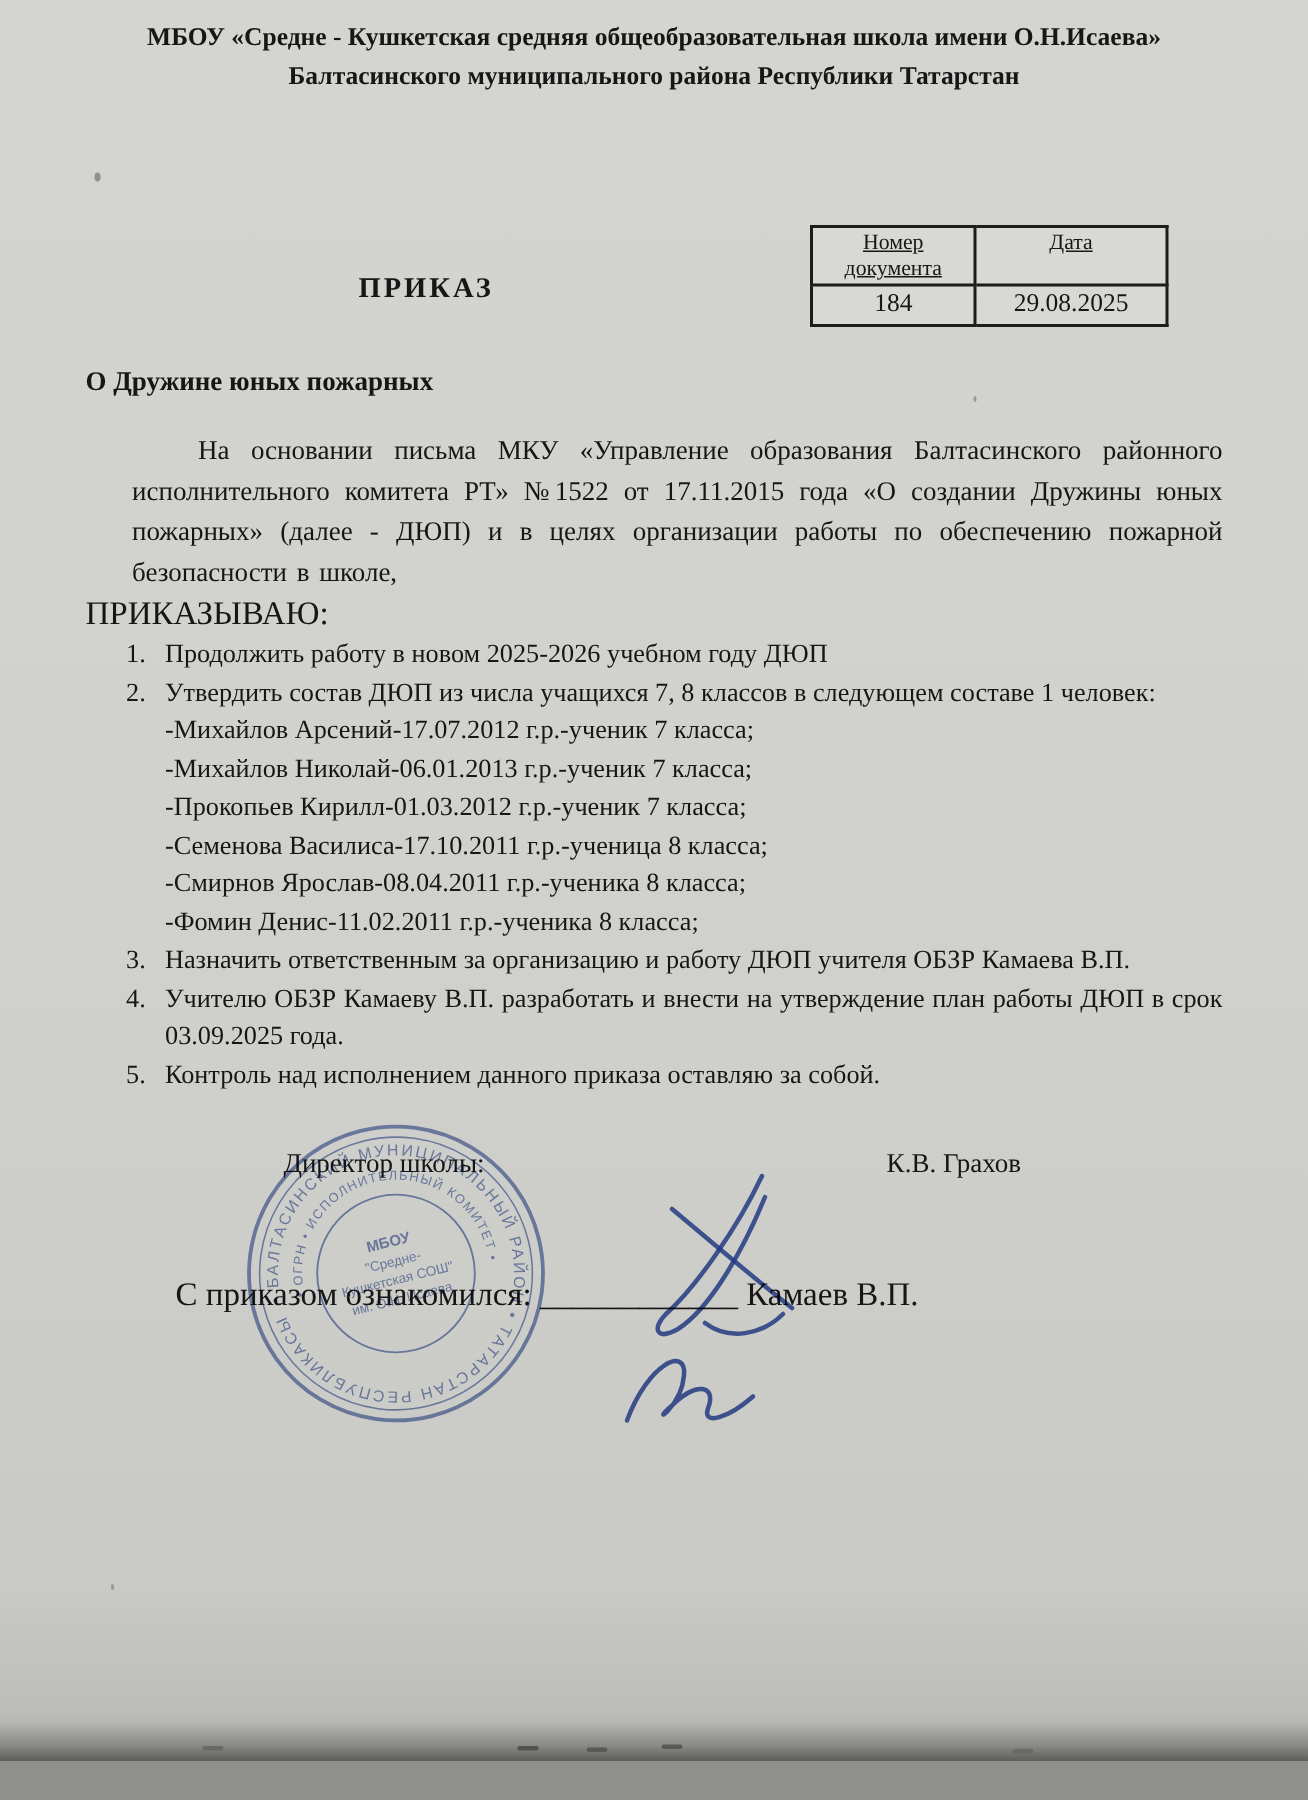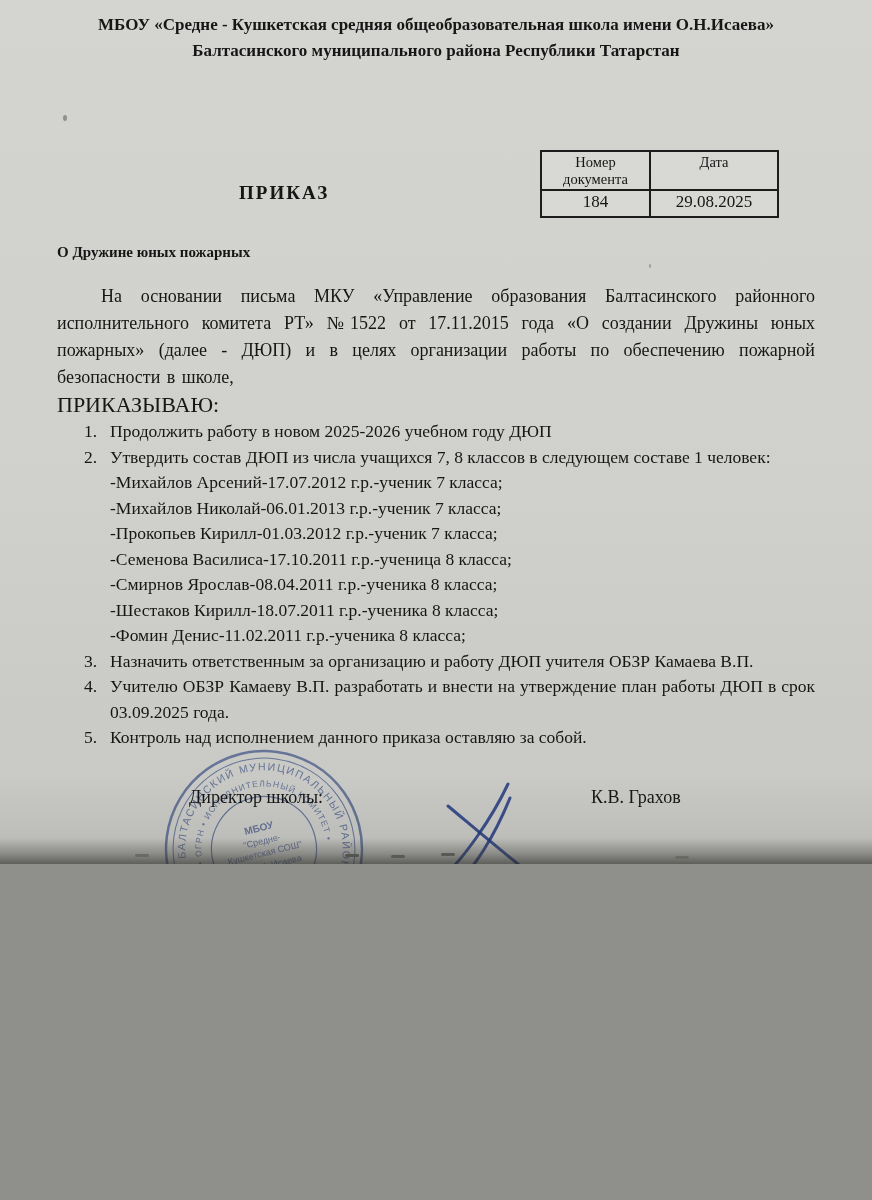--- a/index.html
+++ b/index.html
@@ -1,32 +1,32 @@
 <!DOCTYPE html>
 <html><head>
 <meta charset="utf-8">
 <style>
   html,body{margin:0;padding:0;background:#8f8f8b;}
   .page{
-    position:relative;width:872px;height:864px;overflow:hidden;
+    position:relative;width:872px;height:1174px;overflow:hidden;
     background:linear-gradient(180deg,#d4d4d0 0%,#d0d0cc 55%,#c9c9c5 90%,#bdbdb9 97%,#a8a8a4 100%);
     font-family:"Liberation Serif", serif;color:#161616;
   }
   .doc{position:absolute;left:57px;right:57px;top:0;}
   .hdr{margin-top:12px;text-align:center;font-weight:bold;font-size:17px;line-height:26px;}
   .meta-zone{position:relative;height:166px;}
   .order-title{position:absolute;left:182px;top:118px;font-weight:bold;font-size:19px;letter-spacing:2px;}
   .meta-table{position:absolute;left:483px;top:86px;border-collapse:collapse;background:rgba(255,255,255,0.12);}
   .meta-table th,.meta-table td{border:2px solid #1c1c1c;text-align:center;}
-  .meta-table th{font-weight:normal;font-size:14.5px;line-height:17px;vertical-align:top;padding:2px 4px 1px;}
+  .meta-table th{font-weight:normal;font-size:14.5px;line-height:17px;vertical-align:top;padding:2px 4px 1px;text-decoration:underline;}
   .th-num{width:99px;}
   .th-date{width:118px;}
   .meta-table td{font-size:17px;padding:0 4px 3px;height:22px;}
-  .subject{font-weight:bold;font-size:15px;margin-top:14px;}
-  .preamble{margin-top:22px;font-size:18px;line-height:27px;text-align:justify;text-indent:44px;word-spacing:2px;}
+  .subject{font-weight:bold;font-size:18px;margin-top:14px;}
+  .preamble{margin-top:22px;font-size:18px;line-height:27px;text-align:justify;text-indent:44px;word-spacing:2px;margin-left:31px;}
   .decree-word{font-size:22px;line-height:27px;}
   .decree-list{margin-top:1px;font-size:17.5px;line-height:25.5px;}
   .li-row{display:flex;}
   .li-num{flex:none;width:26px;margin-left:27px;}
   .li-body{flex:1;font-family:Liberation Serif, serif;}
   .li-main{text-align:justify;}
   .li-sub{text-align:left;}
   .sig-row{display:flex;margin-top:36px;font-size:18px;gap:43px;}
   .sig-role{margin-left:132px;}
   .sig-name{margin-left:225px;text-align:right;}
@@ -89,21 +89,20 @@
         </div>
         <div class="li-row">
           <span class="li-num">2.</span>
           <div class="li-body">
             <div class="li-main">Утвердить состав ДЮП из числа учащихся 7, 8 классов в следующем составе 1 человек:</div>
             <div class="li-sub">-Михайлов Арсений-17.07.2012 г.р.-ученик 7 класса;</div>
             <div class="li-sub">-Михайлов Николай-06.01.2013 г.р.-ученик 7 класса;</div>
             <div class="li-sub">-Прокопьев Кирилл-01.03.2012 г.р.-ученик 7 класса;</div>
             <div class="li-sub">-Семенова Василиса-17.10.2011 г.р.-ученица 8 класса;</div>
             <div class="li-sub">-Смирнов Ярослав-08.04.2011 г.р.-ученика 8 класса;</div>
-            <div class="li-sub">-Шестаков Кирилл-18.07.2011 г.р.-ученика 8 класса;</div>
             <div class="li-sub">-Фомин Денис-11.02.2011 г.р.-ученика 8 класса;</div>
           </div>
         </div>
         <div class="li-row">
           <span class="li-num">3.</span>
           <div class="li-body">
             <div class="li-main">Назначить ответственным за организацию и работу ДЮП учителя ОБЗР Камаева В.П.</div>
           </div>
         </div>
         <div class="li-row">

